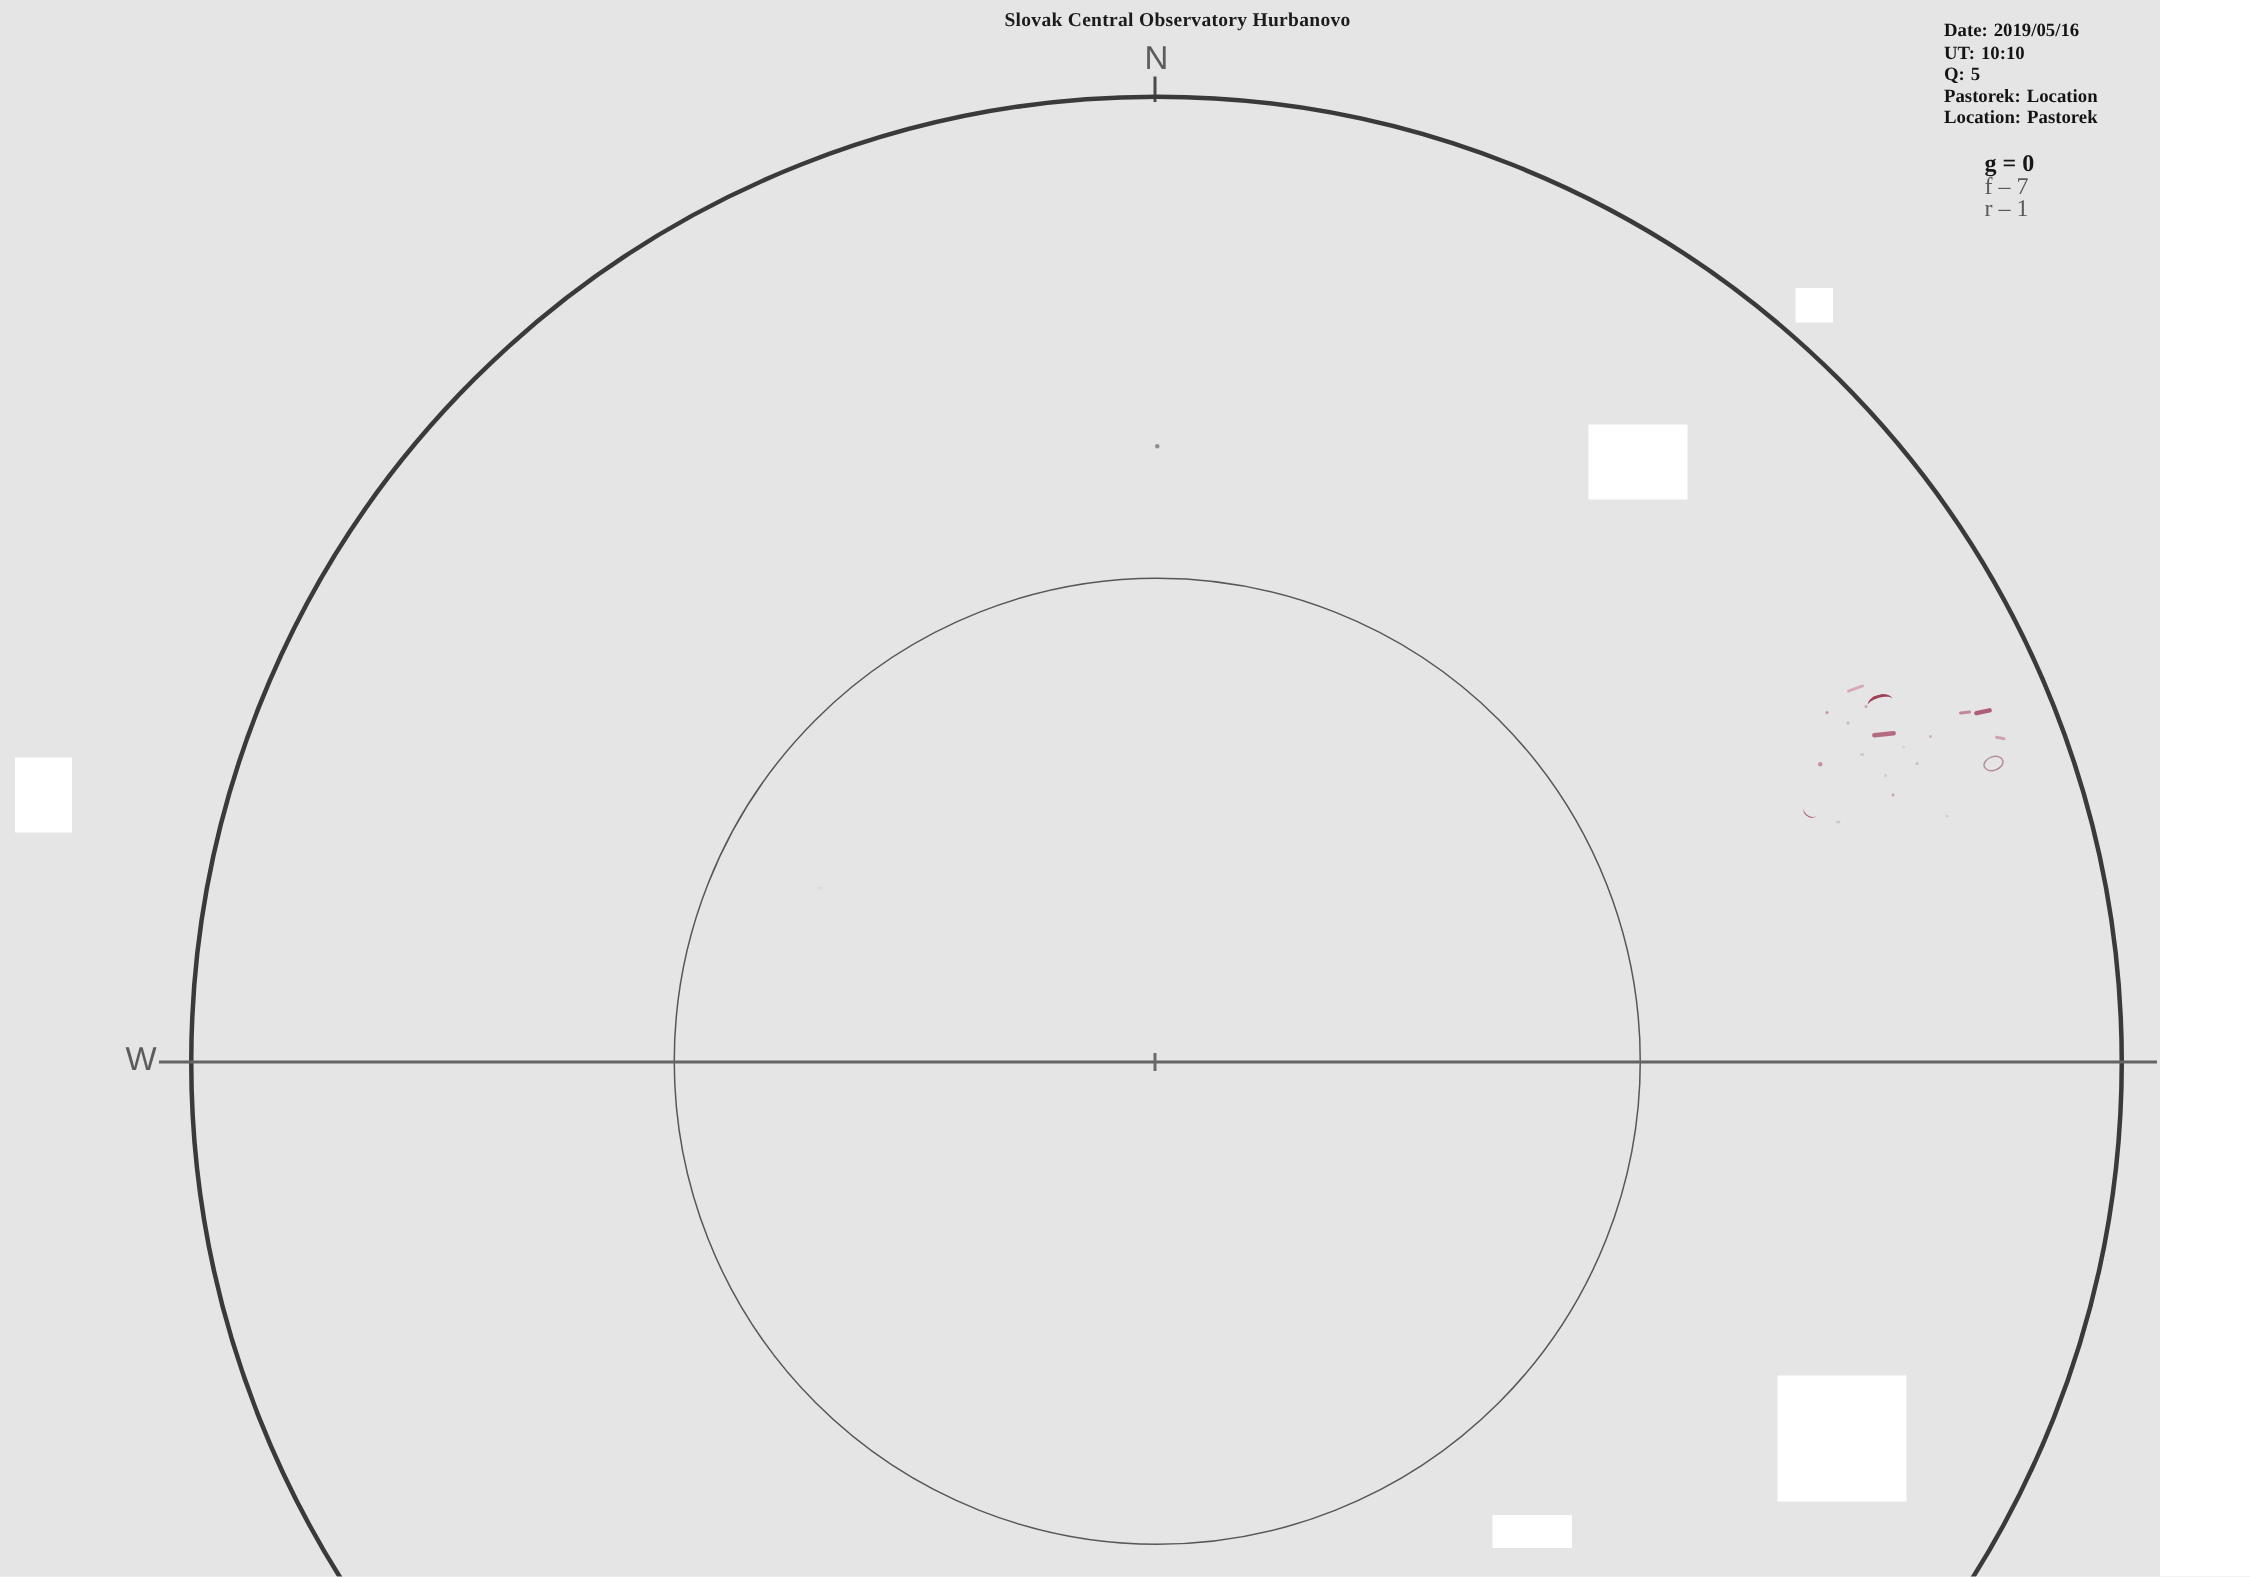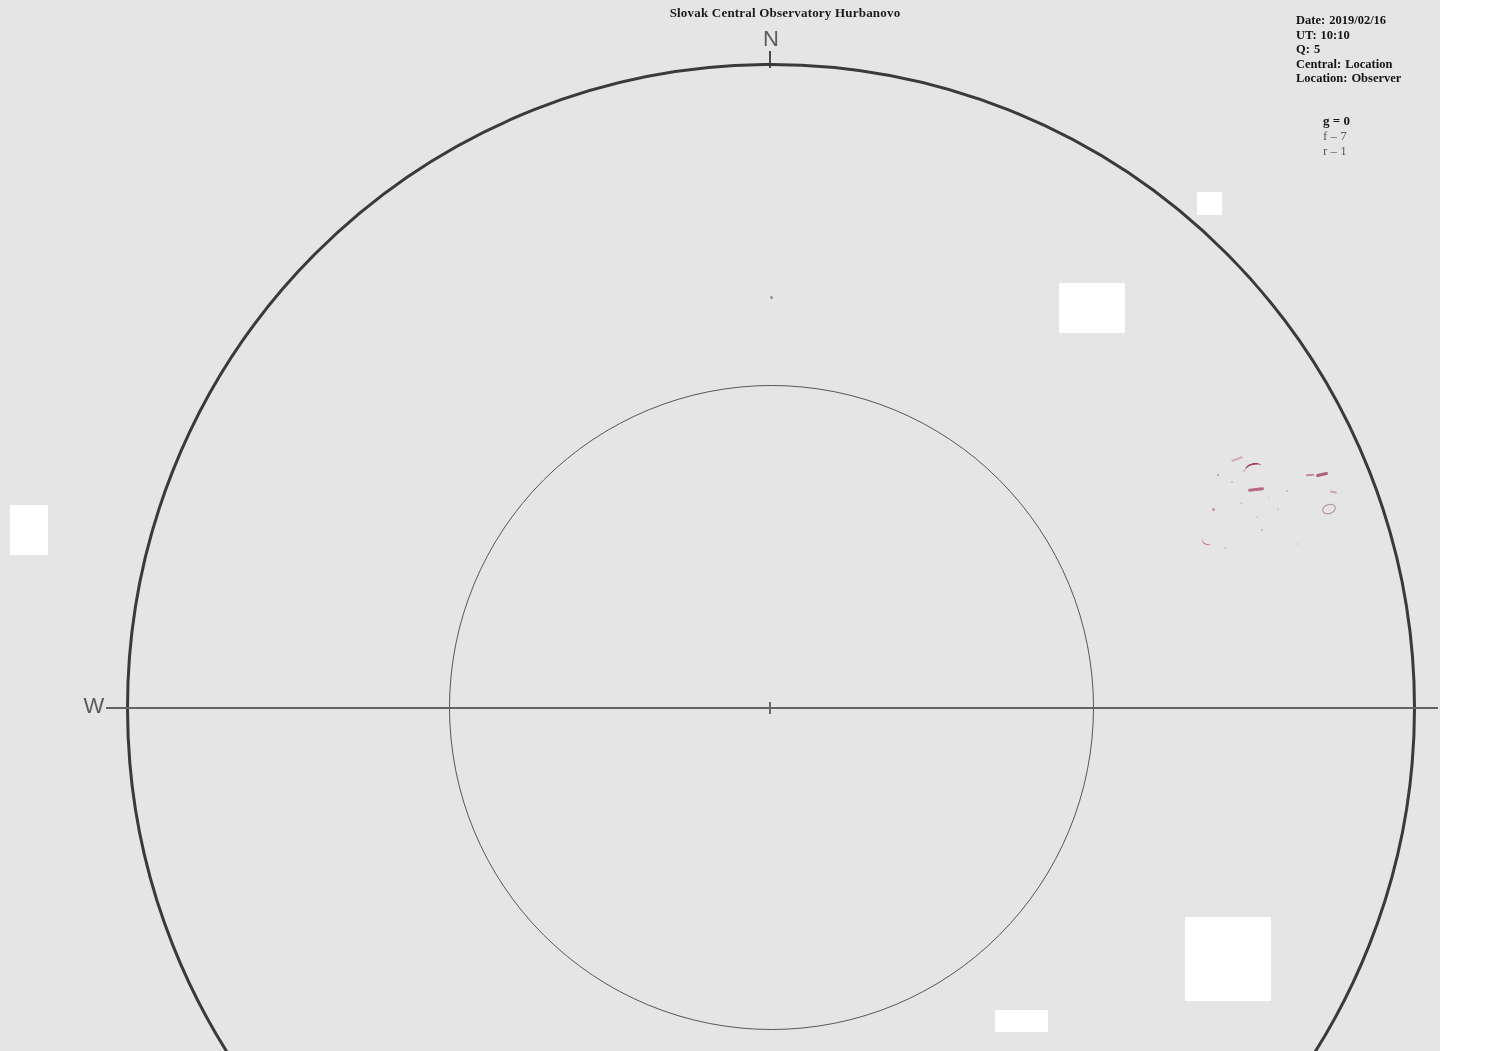--- a/index.html
+++ b/index.html
@@ -17,22 +17,22 @@
     font-size:13px;font-weight:bold;color:#1b1b1b;
     letter-spacing:0.2px;white-space:nowrap;
   }
   .info{
     position:absolute;left:1296px;top:13px;
     font-size:12.5px;font-weight:bold;color:#141414;
     line-height:14.6px;white-space:nowrap;
   }
   .info .lbl{margin-right:4px;}
   .counts{
-    position:absolute;left:1323px;top:113px;
-    font-size:13px;line-height:15px;white-space:nowrap;
+    position:absolute;left:1323px;top:102px;
+    font-size:16px;line-height:15px;white-space:nowrap;
   }
   .counts .bold{font-weight:bold;color:#161616;}
   .counts .light{color:#5a5a5a;}
   .compass{
     position:absolute;
     font-family:"Liberation Sans", sans-serif;
     font-size:22px;color:#5c5c5c;font-weight:400;
     transform:translateX(-50%);
   }
   .compass.n{left:771px;top:26px;}
@@ -69,25 +69,25 @@
   .artifact{position:absolute;background:#ffffff;}
 </style>
 </head>
 <body>
 
 <div class="page">
 
   <div class="title">Slovak Central Observatory Hurbanovo</div>
 
   <div class="info">
-    <div><span class="lbl">Date:</span><span class="val">2019/02/16</span></div>
+    <div><span class="lbl">Date:</span><span class="val">2019/05/16</span></div>
     <div><span class="lbl">UT:</span><span class="val">10:10</span></div>
     <div><span class="lbl">Q:</span><span class="val">5</span></div>
-    <div><span class="lbl">Central:</span><span class="val">Location</span></div>
-    <div><span class="lbl">Location:</span><span class="val">Observer</span></div>
+    <div><span class="lbl">Pastorek:</span><span class="val">Location</span></div>
+    <div><span class="lbl">Location:</span><span class="val">Pastorek</span></div>
   </div>
 
   <div class="counts">
     <div class="bold">g = 0</div>
     <div class="light">f – 7</div>
     <div class="light">r – 1</div>
   </div>
 
   <div class="compass n">N</div>
   <div class="compass w">W</div>

